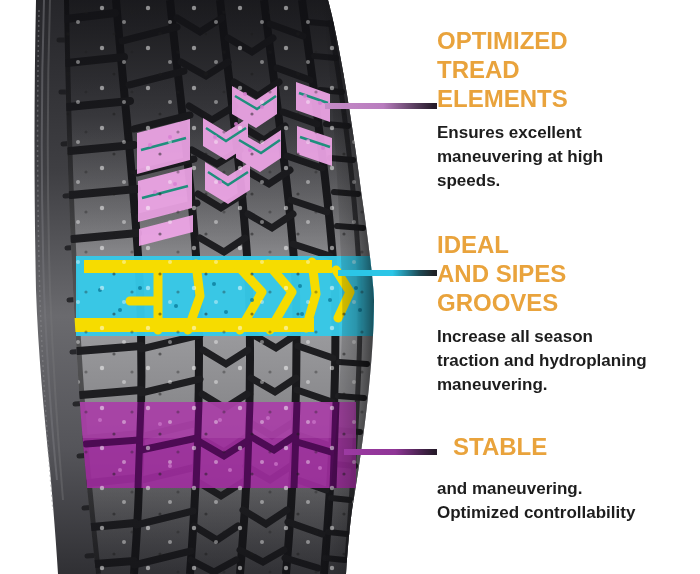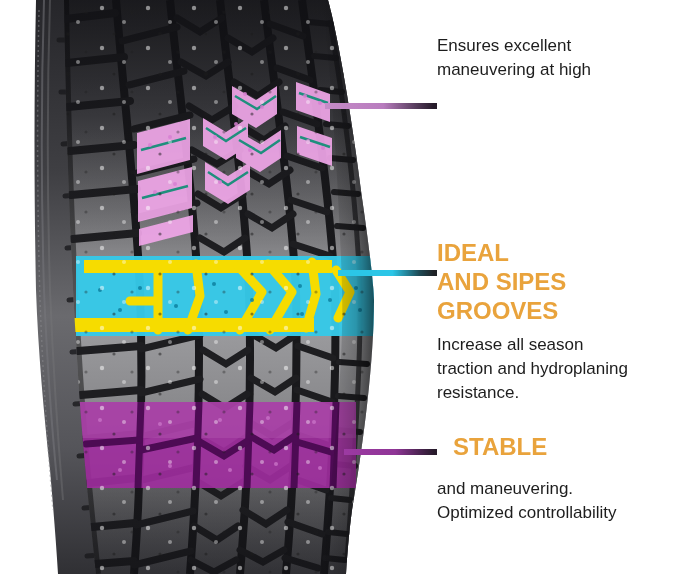--- a/index.html
+++ b/index.html
@@ -7,25 +7,25 @@
          font-family:"Liberation Sans",sans-serif;}
   .tire-svg{position:absolute;left:0;top:0;width:700px;height:574px;}
   .callout{position:absolute;height:6px;}
   .callout-1{left:325px;top:103px;width:112px;
     background:linear-gradient(90deg,#C68CC8 0%,#B87CBE 52%,#5A3F60 80%,#261B2A 97%);}
   .callout-2{left:338px;top:270px;width:99px;
     background:linear-gradient(90deg,#2BC6E7 0%,#2BC6E7 55%,#1E4A55 82%,#1F2226 97%);}
   .callout-3{left:344px;top:449px;width:93px;
     background:linear-gradient(90deg,#9C3AA2 0%,#8F3596 55%,#4A2350 82%,#271B2B 97%);}
   .feature{position:absolute;left:437px;width:260px;}
-  .feature-1{top:26px;} .feature-2{top:238px;} .feature-3{top:416px;}
+  .feature-1{top:26px;} .feature-2{top:230px;} .feature-3{top:416px;}
   .hline{display:block;white-space:nowrap;font-weight:700;font-size:24px;line-height:29px;
          color:#E9A33C;letter-spacing:0;}
   .body{margin-top:8px;}
-  .bline{display:block;white-space:nowrap;font-weight:400;font-size:17px;line-height:24px;
+  .bline{display:block;white-space:nowrap;font-weight:700;font-size:17px;line-height:24px;
          color:#1D1D1D;}
 </style>
 </head>
 <body>
 
 <div class="stage">
 
   <svg class="tire-svg" viewBox="0 0 700 574" xmlns="http://www.w3.org/2000/svg">
     <defs>
       <linearGradient id="treadGrad" x1="0" y1="0" x2="0" y2="1">
@@ -175,36 +175,42 @@
       <rect x="60" y="0" width="320" height="574" fill="url(#studs)"></rect>
       <path d="M322,0 L328,0 C338,36 352,118 362,198 C370,252 374,290 374,300 C374,360 364,440 352,510 C349,532 347,556 346,574 L322,574 C334,460 344,360 342,290 C340,210 332,80 322,0 Z" fill="url(#edgeShade)"></path>
     </g>
   </svg>
 
   <div class="callout callout-1"></div>
   <div class="callout callout-2"></div>
   <div class="callout callout-3"></div>
 
   <section class="feature feature-1">
+    <h2 style="margin:0;">
+      <span class="hline">OPTIMIZED</span>
+      <span class="hline">TREAD</span>
+      <span class="hline">ELEMENTS</span>
+    </h2>
     <div class="body">
       <span class="bline">Ensures excellent</span>
       <span class="bline">maneuvering at high</span>
+      <span class="bline">speeds.</span>
     </div>
   </section>
 
   <section class="feature feature-2">
     <h2 style="margin:0;">
       <span class="hline">IDEAL</span>
       <span class="hline">AND SIPES</span>
       <span class="hline">GROOVES</span>
     </h2>
     <div class="body">
       <span class="bline">Increase all season</span>
       <span class="bline">traction and hydroplaning</span>
-      <span class="bline">resistance.</span>
+      <span class="bline">maneuvering.</span>
     </div>
   </section>
 
   <section class="feature feature-3">
     <h2 style="margin:16px;">
       <span class="hline">STABLE</span>
     </h2>
     <div class="body">
       <span class="bline">and maneuvering.</span>
       <span class="bline">Optimized controllability</span>

